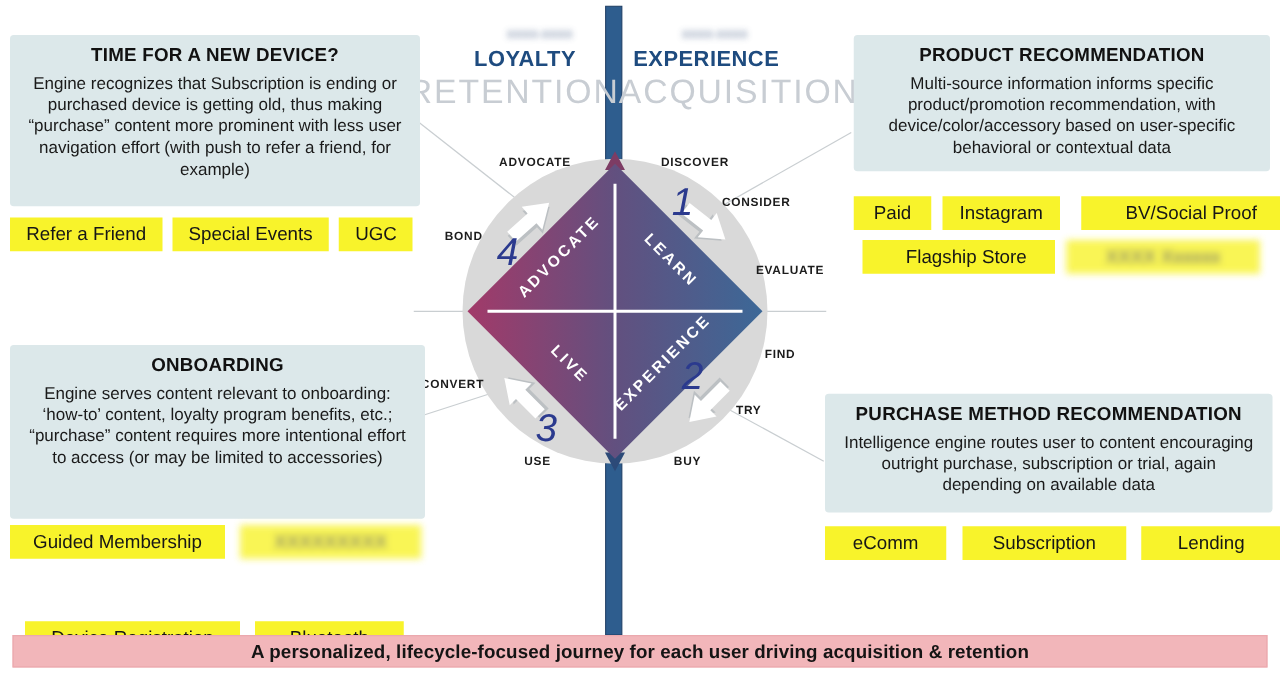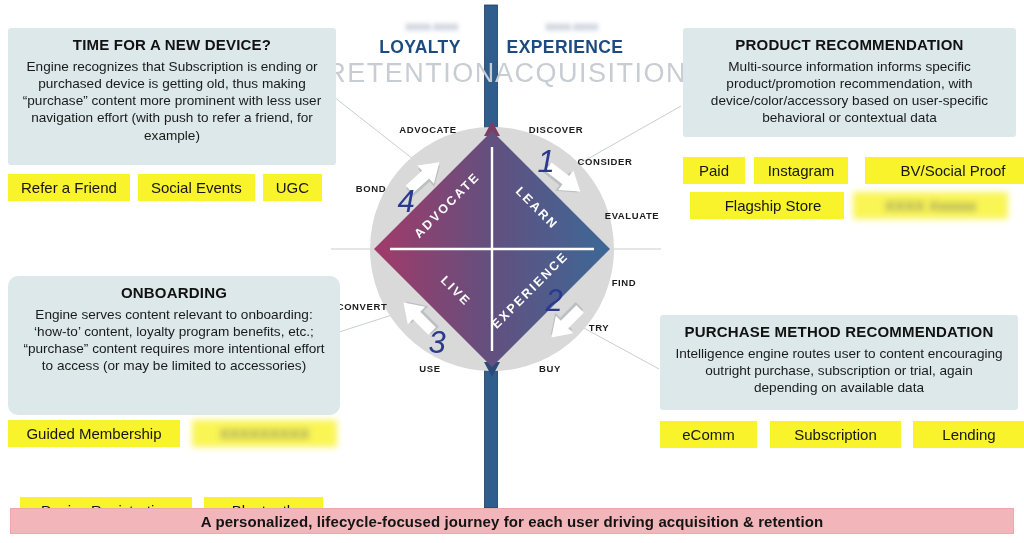--- a/index.html
+++ b/index.html
@@ -128,39 +128,39 @@
   <div class="abs brand-blur" style="left:544px;top:22px;width:56px;">XXXX-XXXX</div>
   <div class="abs hdr-title" style="left:485px;top:37px;width:160px;">EXPERIENCE</div>
   <div class="abs hdr-stage" style="left:495px;top:58px;width:180px;">ACQUISITION</div>
 
   <div class="abs callout" style="left:8px;top:28px;width:328px;height:137px;">
     <h3>TIME FOR A NEW DEVICE?</h3>
     <p>Engine recognizes that Subscription is ending or purchased device is getting old, thus making “purchase” content more prominent with less user navigation effort (with push to refer a friend, for example)</p>
   </div>
   <div class="abs tagrow" style="left:8px;top:174px;gap:8px;">
     <span class="tag">Refer a Friend</span>
-    <span class="tag">Social Events</span>
+    <span class="tag">Special Events</span>
     <span class="tag">UGC</span>
   </div>
 
   <div class="abs callout" style="left:683px;top:28px;width:333px;height:109px;">
     <h3>PRODUCT RECOMMENDATION</h3>
     <p>Multi-source information informs specific product/promotion recommendation, with device/color/accessory based on user-specific behavioral or contextual data</p>
   </div>
   <div class="abs tagrow" style="left:683px;top:157px;gap:9px;">
     <span class="tag fixed" style="width:62px;">Paid</span>
     <span class="tag fixed" style="width:94px;">Instagram</span>
     <span class="tag fixed" style="width:176px;margin-left:8px;">BV/Social Proof</span>
   </div>
   <div class="abs tagrow" style="left:690px;top:192px;gap:9px;">
     <span class="tag fixed" style="width:154px;padding-left:16px;">Flagship Store</span>
     <span class="tag fixed blur-text" style="width:155px;">XXXX Xxxxxx</span>
   </div>
 
-  <div class="abs callout" style="left:8px;top:276px;width:332px;height:139px;border-radius:10px;">
+  <div class="abs callout" style="left:8px;top:276px;width:332px;height:139px;">
     <h3>ONBOARDING</h3>
     <p>Engine serves content relevant to onboarding: ‘how-to’ content, loyalty program benefits, etc.; “purchase” content requires more intentional effort to access (or may be limited to accessories)</p>
   </div>
   <div class="abs tagrow" style="left:8px;top:420px;gap:12px;">
     <span class="tag fixed" style="width:172px;">Guided Membership</span>
     <span class="tag fixed blur-text" style="width:145px;">XXXXXXXXX</span>
   </div>
   <div class="abs tagrow" style="left:20px;top:456px;gap:12px;">
     <span class="tag fixed" style="width:172px;">Device Registration</span>
     <span class="tag fixed" style="width:119px;margin-top:41px;">Bluetooth</span>

